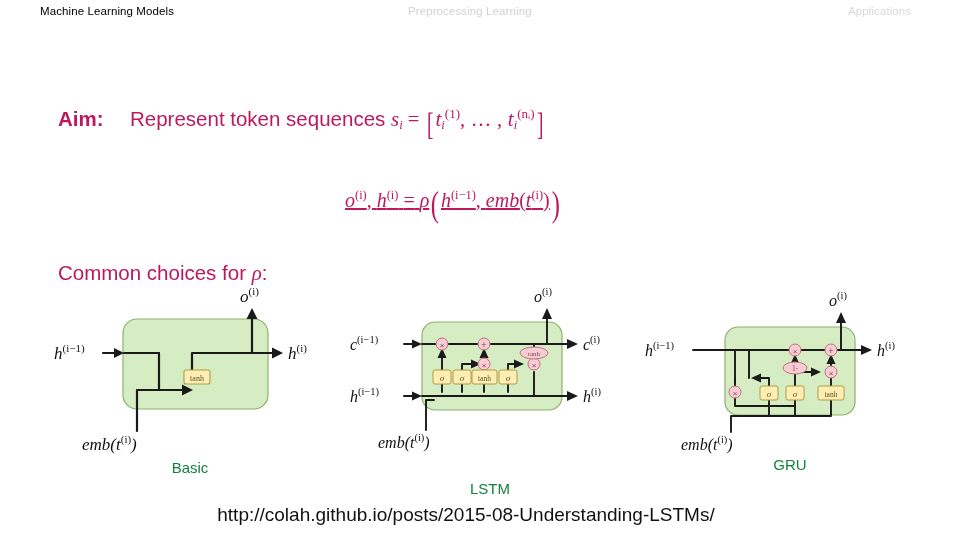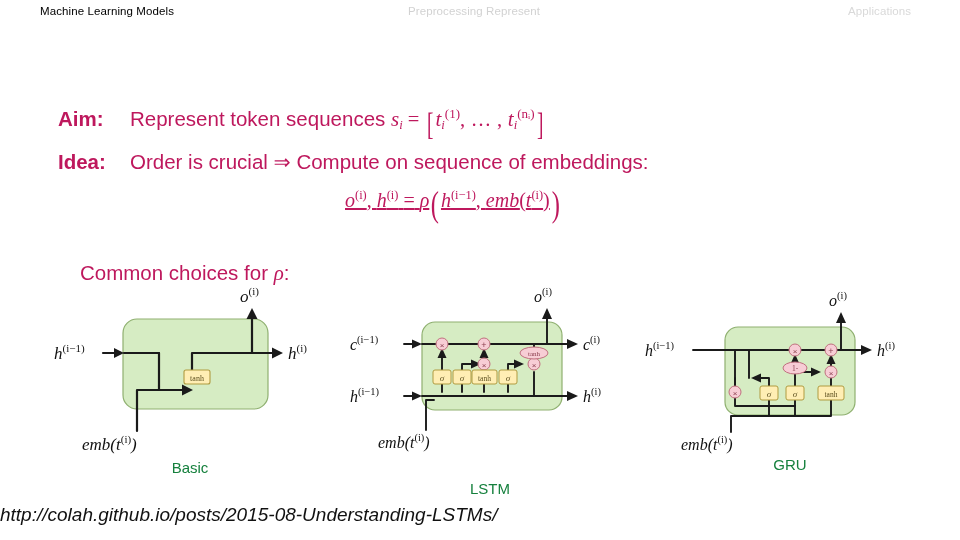--- a/index.html
+++ b/index.html
@@ -32,21 +32,21 @@
   .mn{font-family:"Liberation Serif", serif;font-style:normal;}
   sup.e{font-size:.62em;vertical-align:super;font-style:normal;}
   sub.e{font-size:.6em;vertical-align:-.25em;font-style:italic;}
   .paren{font-family:"Liberation Serif",serif;font-style:normal;}
 
   .aim{left:58px;top:106px;}
   .aim .lbl{display:inline-block;width:72px;}
   .idea{left:58px;top:150px;}
   .idea .lbl{display:inline-block;width:72px;}
   .eq2{left:345px;top:188px;font-size:20px;text-decoration:underline;}
-  .common{left:58px;top:261px;font-size:21px;margin-left:22px;}
+  .common{left:58px;top:261px;font-size:21px;}
 
   
   .brk{
     display:inline-block;font-family:"Liberation Serif",serif;
     font-size:1.95em;line-height:0;vertical-align:-0.30em;font-style:normal;
     transform:scaleX(.62);
   }
   .bigparen{
     display:inline-block;font-family:"Liberation Serif",serif;
     font-size:1.75em;line-height:0;vertical-align:-0.28em;font-style:normal;
@@ -55,45 +55,42 @@
 
   
   .diagram{position:absolute;}
   .caption{
     position:absolute;font-size:15px;font-weight:400;color:#15803d;
     text-align:center;white-space:nowrap;
   }
 
   
   .source{
-    position:absolute;left:0;top:504px;width:932px;
-    font-size:19px;color:#111;white-space:nowrap;font-style:italic;
+    position:absolute;left:0;top:504px;width:932px;text-align:center;
+    font-size:19px;color:#111;white-space:nowrap;
   }
   svg{display:block;}
   .ser{font-family:"Liberation Serif", serif;font-style:italic;}
 </style>
 </head>
 <body>
 
 <div class="slide">
 
   <div class="topnav">
     <span class="nav-active">Machine Learning Models</span>
-    <span class="nav-dim1">Preprocessing Represent</span>
+    <span class="nav-dim1">Preprocessing Learning</span>
     <span class="nav-dim2">Applications</span>
   </div>
 
 
   <div class="mathline aim">
     <span class="lbl">Aim:</span><span class="txt">Represent token sequences</span><span class="txt">&nbsp;</span><span class="mi" style="font-size:21px"><span>s</span><sub class="e">i</sub></span><span class="mn txt">&nbsp;</span><span class="mn txt">=</span><span class="txt">&nbsp;</span><span class="brk">[</span><span class="mi" style="font-size:21px"><span>t</span><sub class="e">i</sub><sup class="e paren">(1)</sup></span><span class="mn txt">,</span><span class="txt">&nbsp;</span><span class="mn txt">…</span><span class="txt">&nbsp;</span><span class="mn txt">,</span><span class="txt">&nbsp;</span><span class="mi" style="font-size:21px"><span>t</span><sub class="e">i</sub><sup class="e paren">(nᵢ)</sup></span><span class="brk">]</span>
   </div>
 
-  <div class="mathline idea">
-    <span class="lbl">Idea:</span><span class="txt">Order is crucial ⇒ Compute on sequence of embeddings:</span>
-  </div>
 
   <div class="mathline eq2">
     <span class="mi"><span>o</span><sup class="e paren">(i)</sup></span><span class="mn">,&nbsp;</span><span class="mi"><span>h</span><sup class="e paren">(i)</sup></span><span class="mn">&nbsp;</span><span class="mn">=</span><span class="mn">&nbsp;</span><span class="mi">ρ</span><span class="bigparen">(</span><span class="mi"><span>h</span><sup class="e paren">(i−1)</sup></span><span class="mn">,&nbsp;</span><span class="mi">emb</span><span class="mn paren">(</span><span class="mi"><span>t</span><sup class="e paren">(i)</sup></span><span class="mn paren">)</span><span class="bigparen">)</span>
   </div>
 
   <div class="mathline common">
     <span class="txt">Common choices for</span><span class="txt">&nbsp;</span><span class="mi" style="font-size:21px">ρ</span><span class="txt">:</span>
   </div>
 
   <div class="diagram" style="left:40px;top:282px;">

